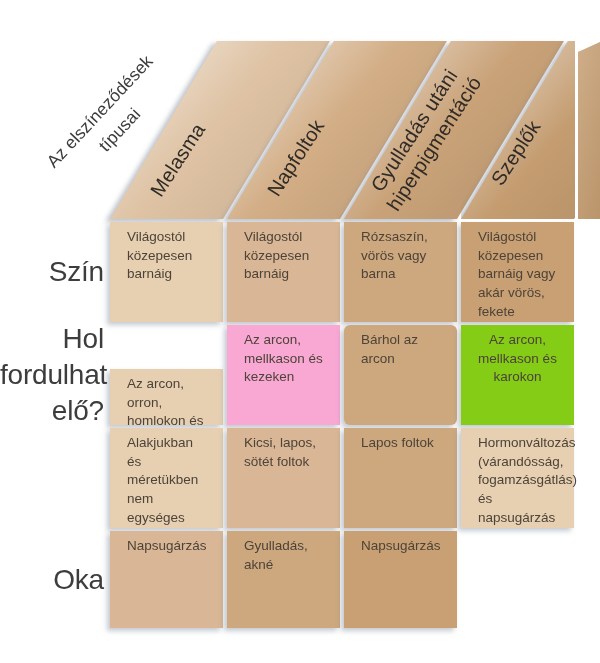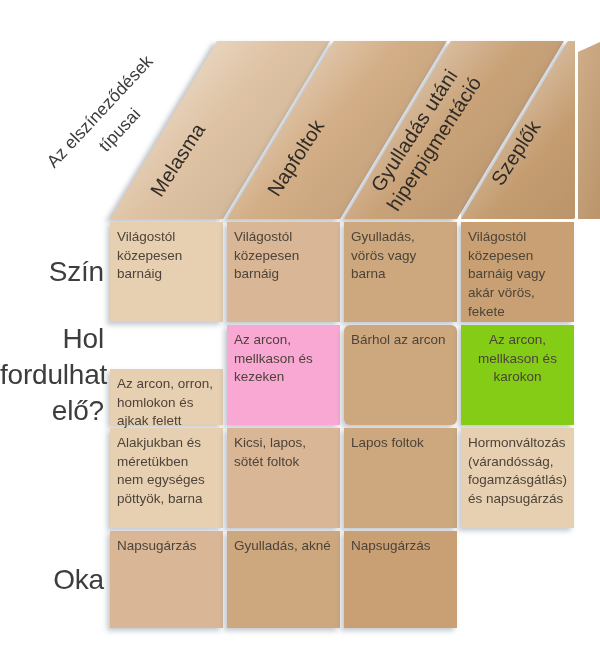--- a/index.html
+++ b/index.html
@@ -51,21 +51,21 @@
   
   .grid{
     position:absolute;left:110px;top:222px;
     display:grid;
     grid-template-columns:repeat(4,113px);
     grid-template-rows:100px 100px 100px 97px;
     column-gap:4px;row-gap:3px;
   }
   .cell{
     box-sizing:border-box;
-    padding:6px 7px;
+    padding:6px 17px;
     font-size:13.5px;line-height:1.38;color:#4d4338;
     box-shadow:-3px 3px 5px rgba(109,123,140,0.40);
   }
 </style>
 </head>
 <body>
 
 <div class="stage">
 
   <div class="corner-title">
@@ -88,21 +88,21 @@
 
   <div class="row-label" style="top:272px;">Szín</div>
   <div class="row-label" style="top:375px;">Hol
 fordulhat
 elő?</div>
   <div class="row-label" style="top:580px;">Oka</div>
 
   <div class="grid">
     <div class="cell" style="background-color: rgb(231, 208, 178);">Világostól közepesen barnáig</div>
     <div class="cell" style="background-color: rgb(217, 183, 150);">Világostól közepesen barnáig</div>
-    <div class="cell" style="background-color: rgb(205, 168, 126);">Gyulladás, vörös vagy barna</div>
+    <div class="cell" style="background-color: rgb(205, 168, 126);">Rózsaszín, vörös vagy barna</div>
     <div class="cell" style="background-color: rgb(200, 160, 116);">Világostól közepesen barnáig vagy akár vörös, fekete</div>
 
     <div class="cell" style="background-color: rgb(231, 208, 178); margin-top: 44px;">Az arcon, orron, homlokon és ajkak felett</div>
     <div class="cell" style="background-color: #f9a8d4;">Az arcon, mellkason és kezeken</div>
     <div class="cell" style="background-color: rgb(205, 168, 126); border-radius: 6px;">Bárhol az arcon</div>
     <div class="cell" style="background-color: #84cc16; text-align: center;">Az arcon, mellkason és karokon</div>
 
     <div class="cell" style="background-color: rgb(231, 208, 178);">Alakjukban és méretükben nem egységes pöttyök, barna</div>
     <div class="cell" style="background-color: rgb(217, 183, 150);">Kicsi, lapos, sötét foltok</div>
     <div class="cell" style="background-color: rgb(205, 168, 126);">Lapos foltok</div>

